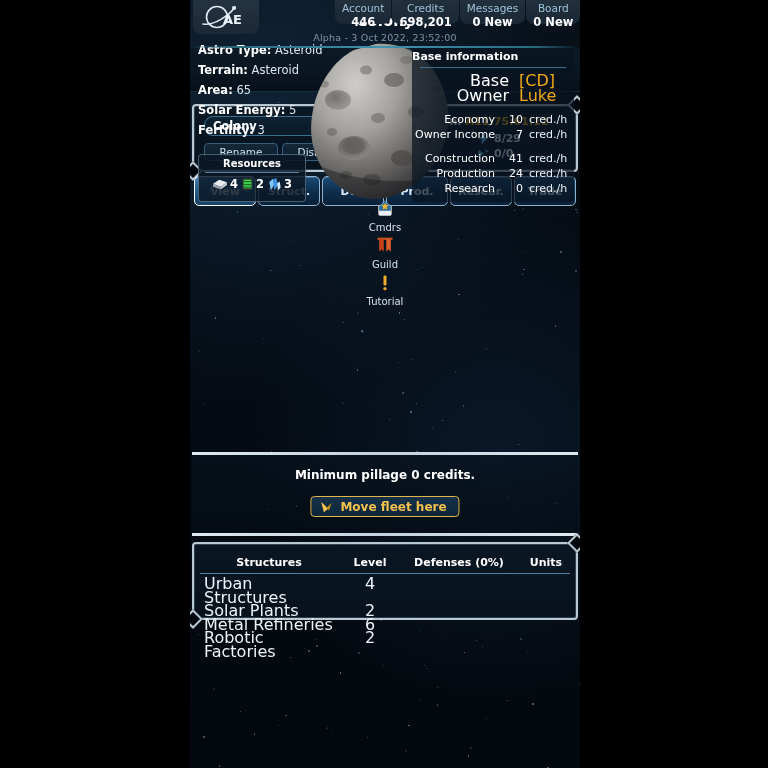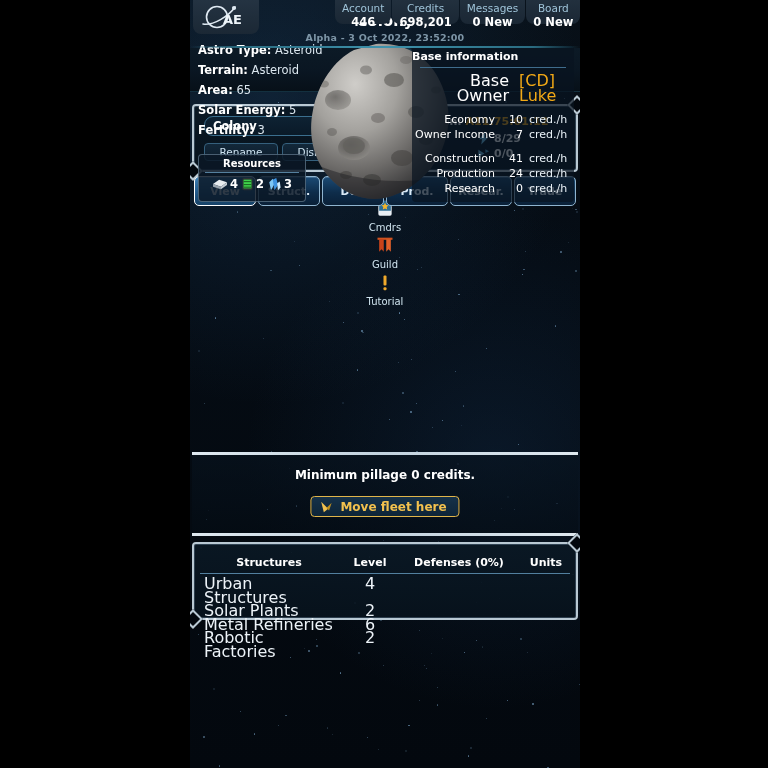--- a/index.html
+++ b/index.html
@@ -50,21 +50,21 @@
     text-align:center;
     border-radius: 0 0 8px 8px;
     margin-right: 1px;
     min-width: 54px;
   }
   .stat-tile:last-child { margin-right:0; }
   .stat-label { font-size: 10.5px; color:#9fc3d8; line-height: 14px; white-space:nowrap;}
   .stat-value { font-size: 11.5px; color:#ffffff; font-weight:bold; line-height: 15px; white-space:nowrap;}
   .server-line {
     position:absolute; top: 32px; left:0; width:100%;
-    text-align:center; font-size: 9.5px; color:#7d95a6; letter-spacing:.2px;font-weight:bold;
+    text-align:center; font-size: 9.5px; color:#7d95a6; letter-spacing:.2px;
   }
   .header-rule {
     position:absolute; top:46px; left:0; width:100%; height:2px;
     background: linear-gradient(90deg, rgba(40,90,110,0) 0%, #2a6b80 12%, #3e93ad 50%, #2a6b80 88%, rgba(40,90,110,0) 100%);
   }
 
   
   .nav {
     position:absolute; top:48px; left:0; width:100%; height:44px;
     background: linear-gradient(180deg,#0c1a26 0%, #0a1622 55%, #071018 100%);

